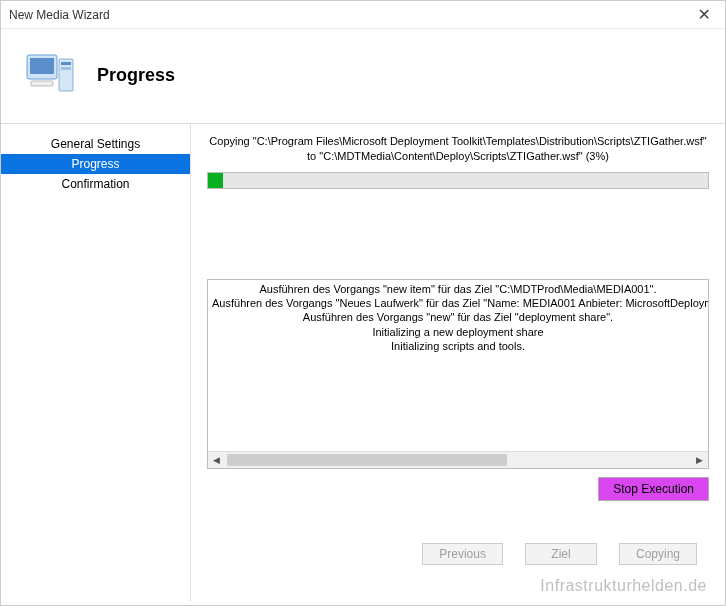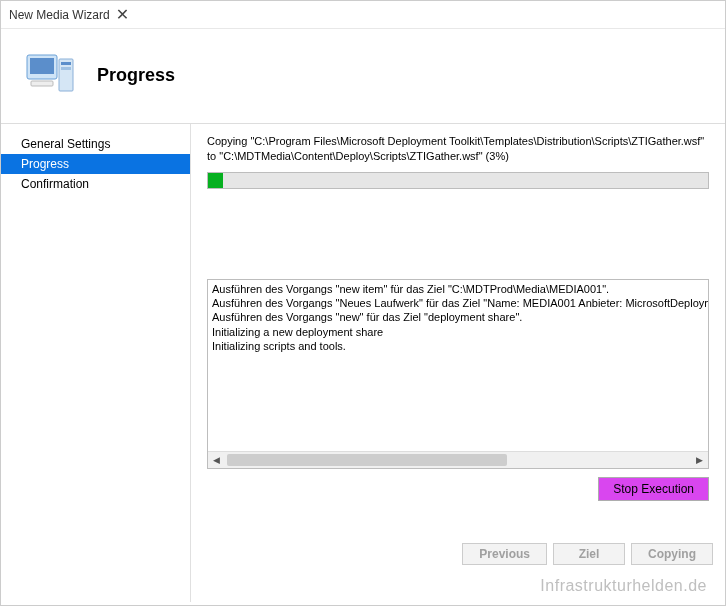--- a/index.html
+++ b/index.html
@@ -11,20 +11,21 @@
     width: 726px;
     height: 606px;
     border: 1px solid #ccc;
     position: relative;
     overflow: hidden;
   }
   .titlebar {
     height: 28px;
     display: flex;
     align-items: center;
+    justify-content: space-between;
     padding: 0 8px;
     font-size: 12px;
     color: #333;
     border-bottom: 1px solid #e8e8e8;
   }
   .titlebar-left { display: flex; align-items: center; gap: 6px; }
   .close-x { font-size: 16px; color: #444; padding: 2px 6px; }
   .header {
     display: flex;
     align-items: center;
@@ -38,20 +39,21 @@
   .header-title {
     font-size: 18px;
     font-weight: bold;
     color: #000;
   }
   .divider { border-top: 1px solid #ddd; margin: 0 0 0 0; }
   .body {
     display: flex;
     height: calc(100% - 28px - 98px);
     overflow: hidden;
+    text-align: center;
   }
   .sidebar {
     width: 190px;
     border-right: 1px solid #e0e0e0;
     padding: 10px 0 0 0;
   }
   .sidebar-item {
     padding: 3px 20px;
     font-size: 12px;
     color: #000;
@@ -129,24 +131,23 @@
     border: 1px solid #adadad;
     background: #d946ef;
     padding: 4px 14px;
     font-size: 12px;
     color: #000;
     cursor: default;
   }
   .footer-buttons {
     position: absolute;
     bottom: 40px;
-    right: 12px;
-    display: flex;
-    gap: 6px;
-    font-weight: bold;
+    right: 28px;
+    display: flex;
+    gap: 22px;
   }
   .btn-ghost {
     border: 1px solid #ccc;
     background: #f3f3f3;
     color: #a0a0a0;
     padding: 3px 16px;
     font-size: 12px;
     min-width: 72px;
     text-align: center;
   }

